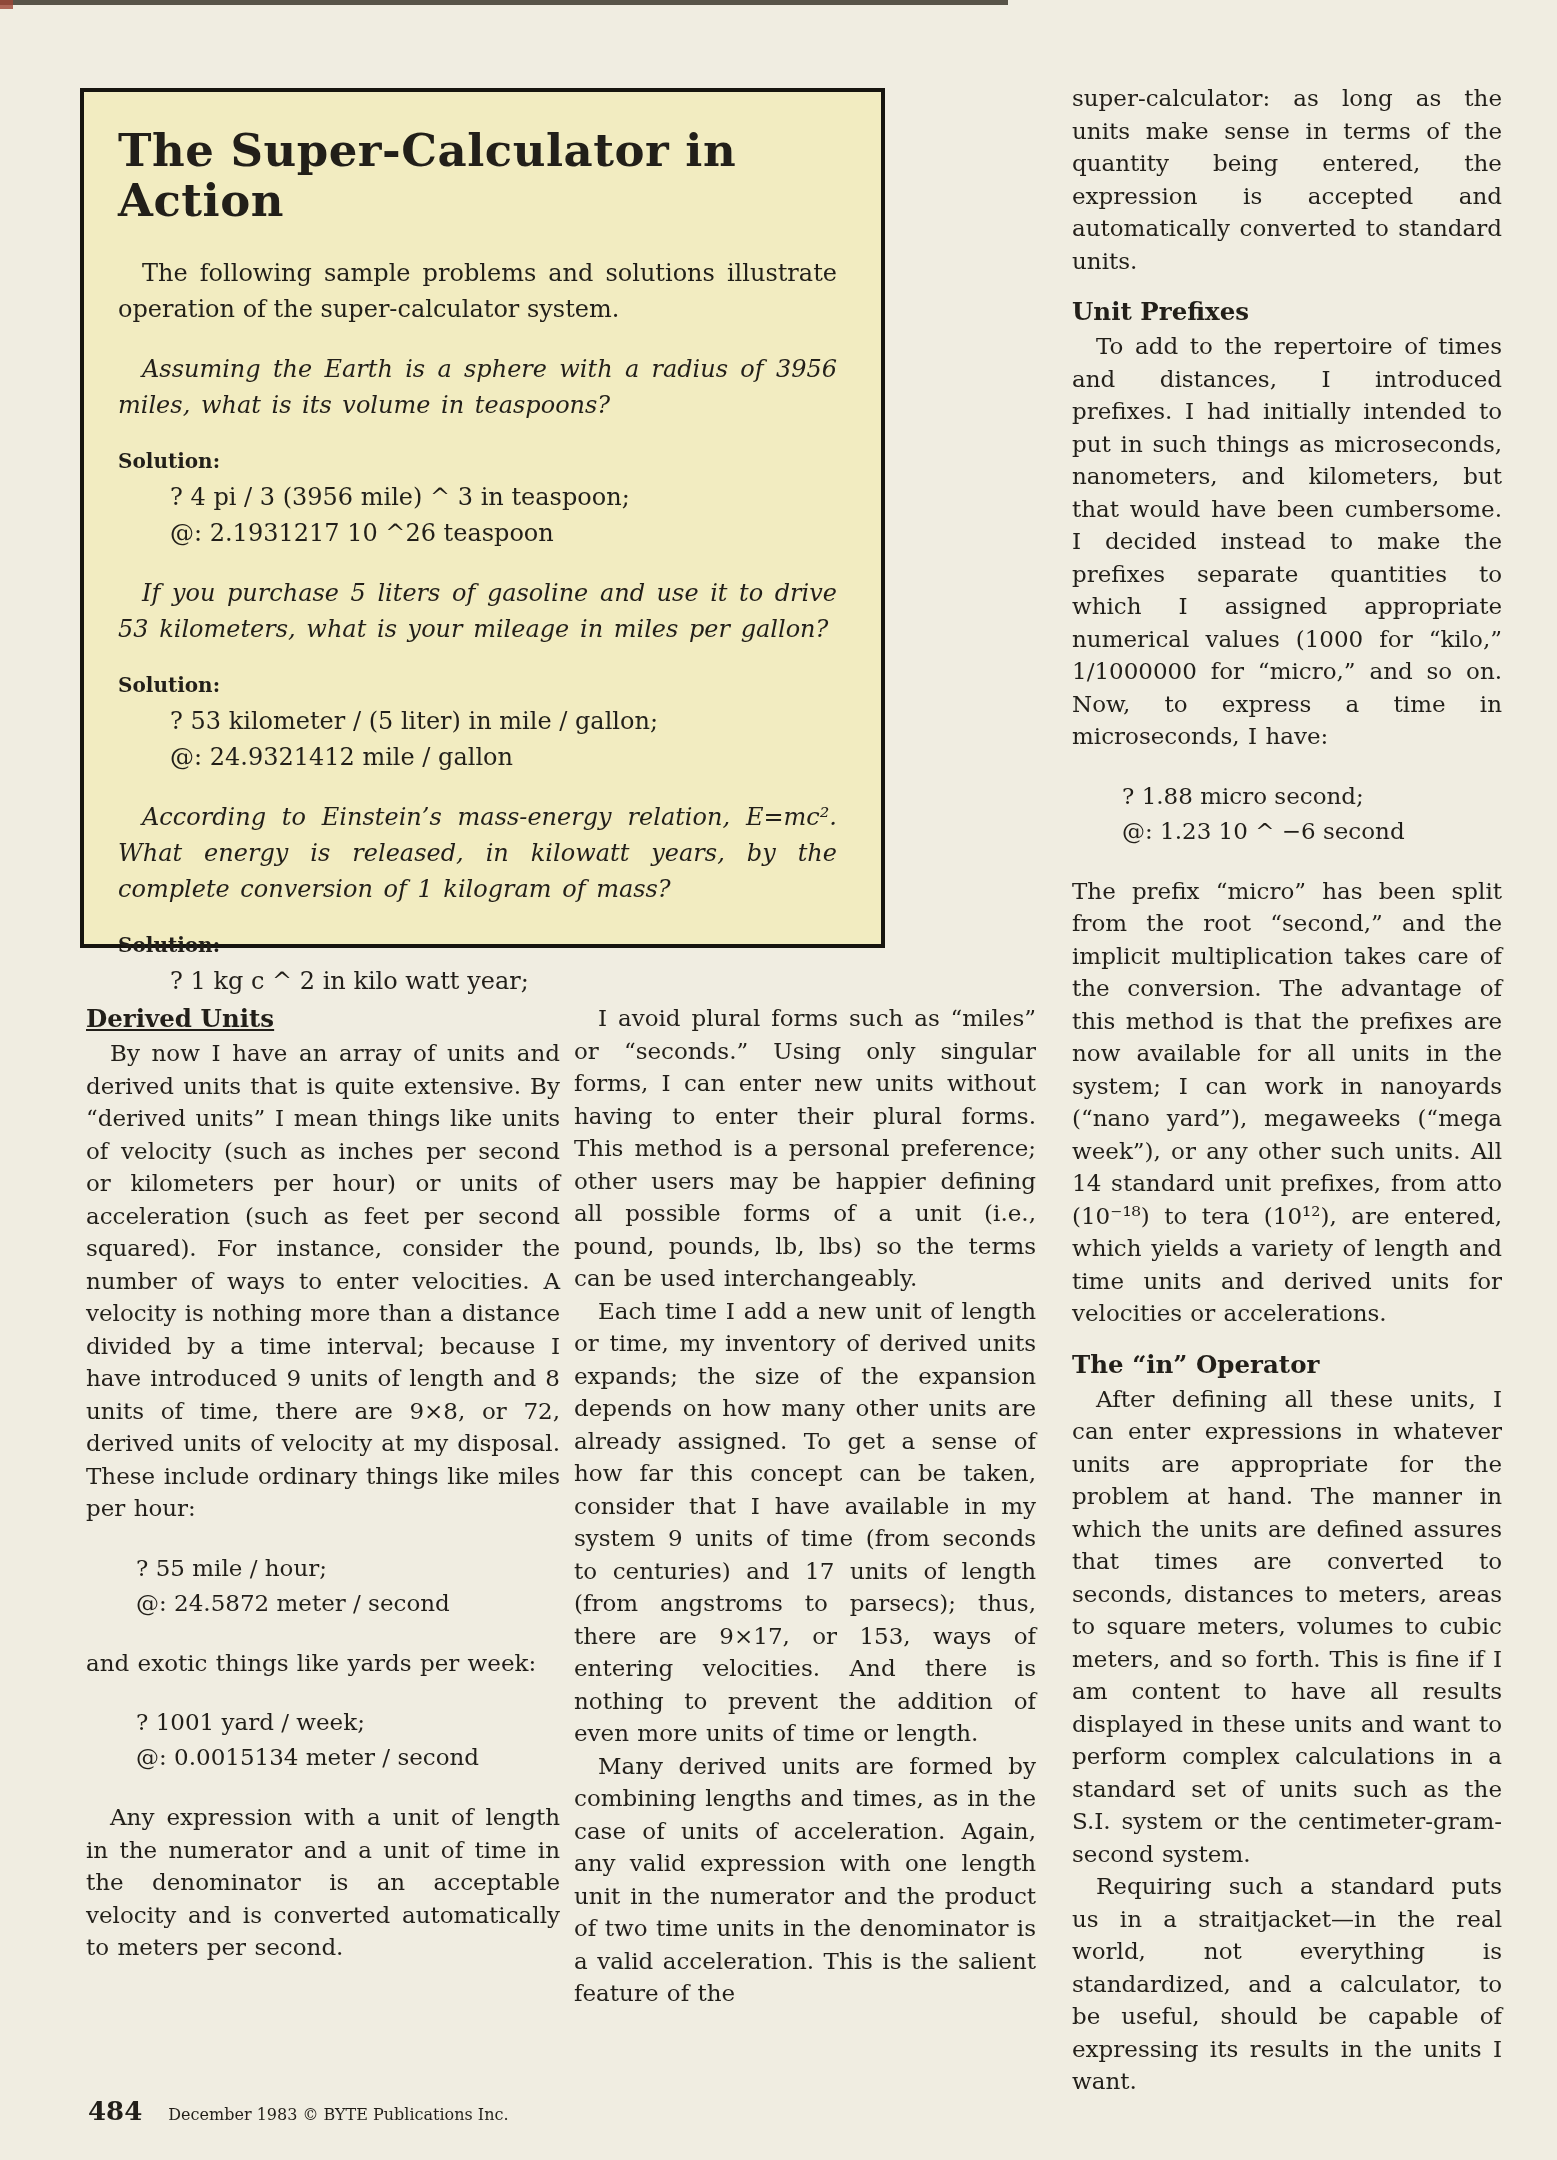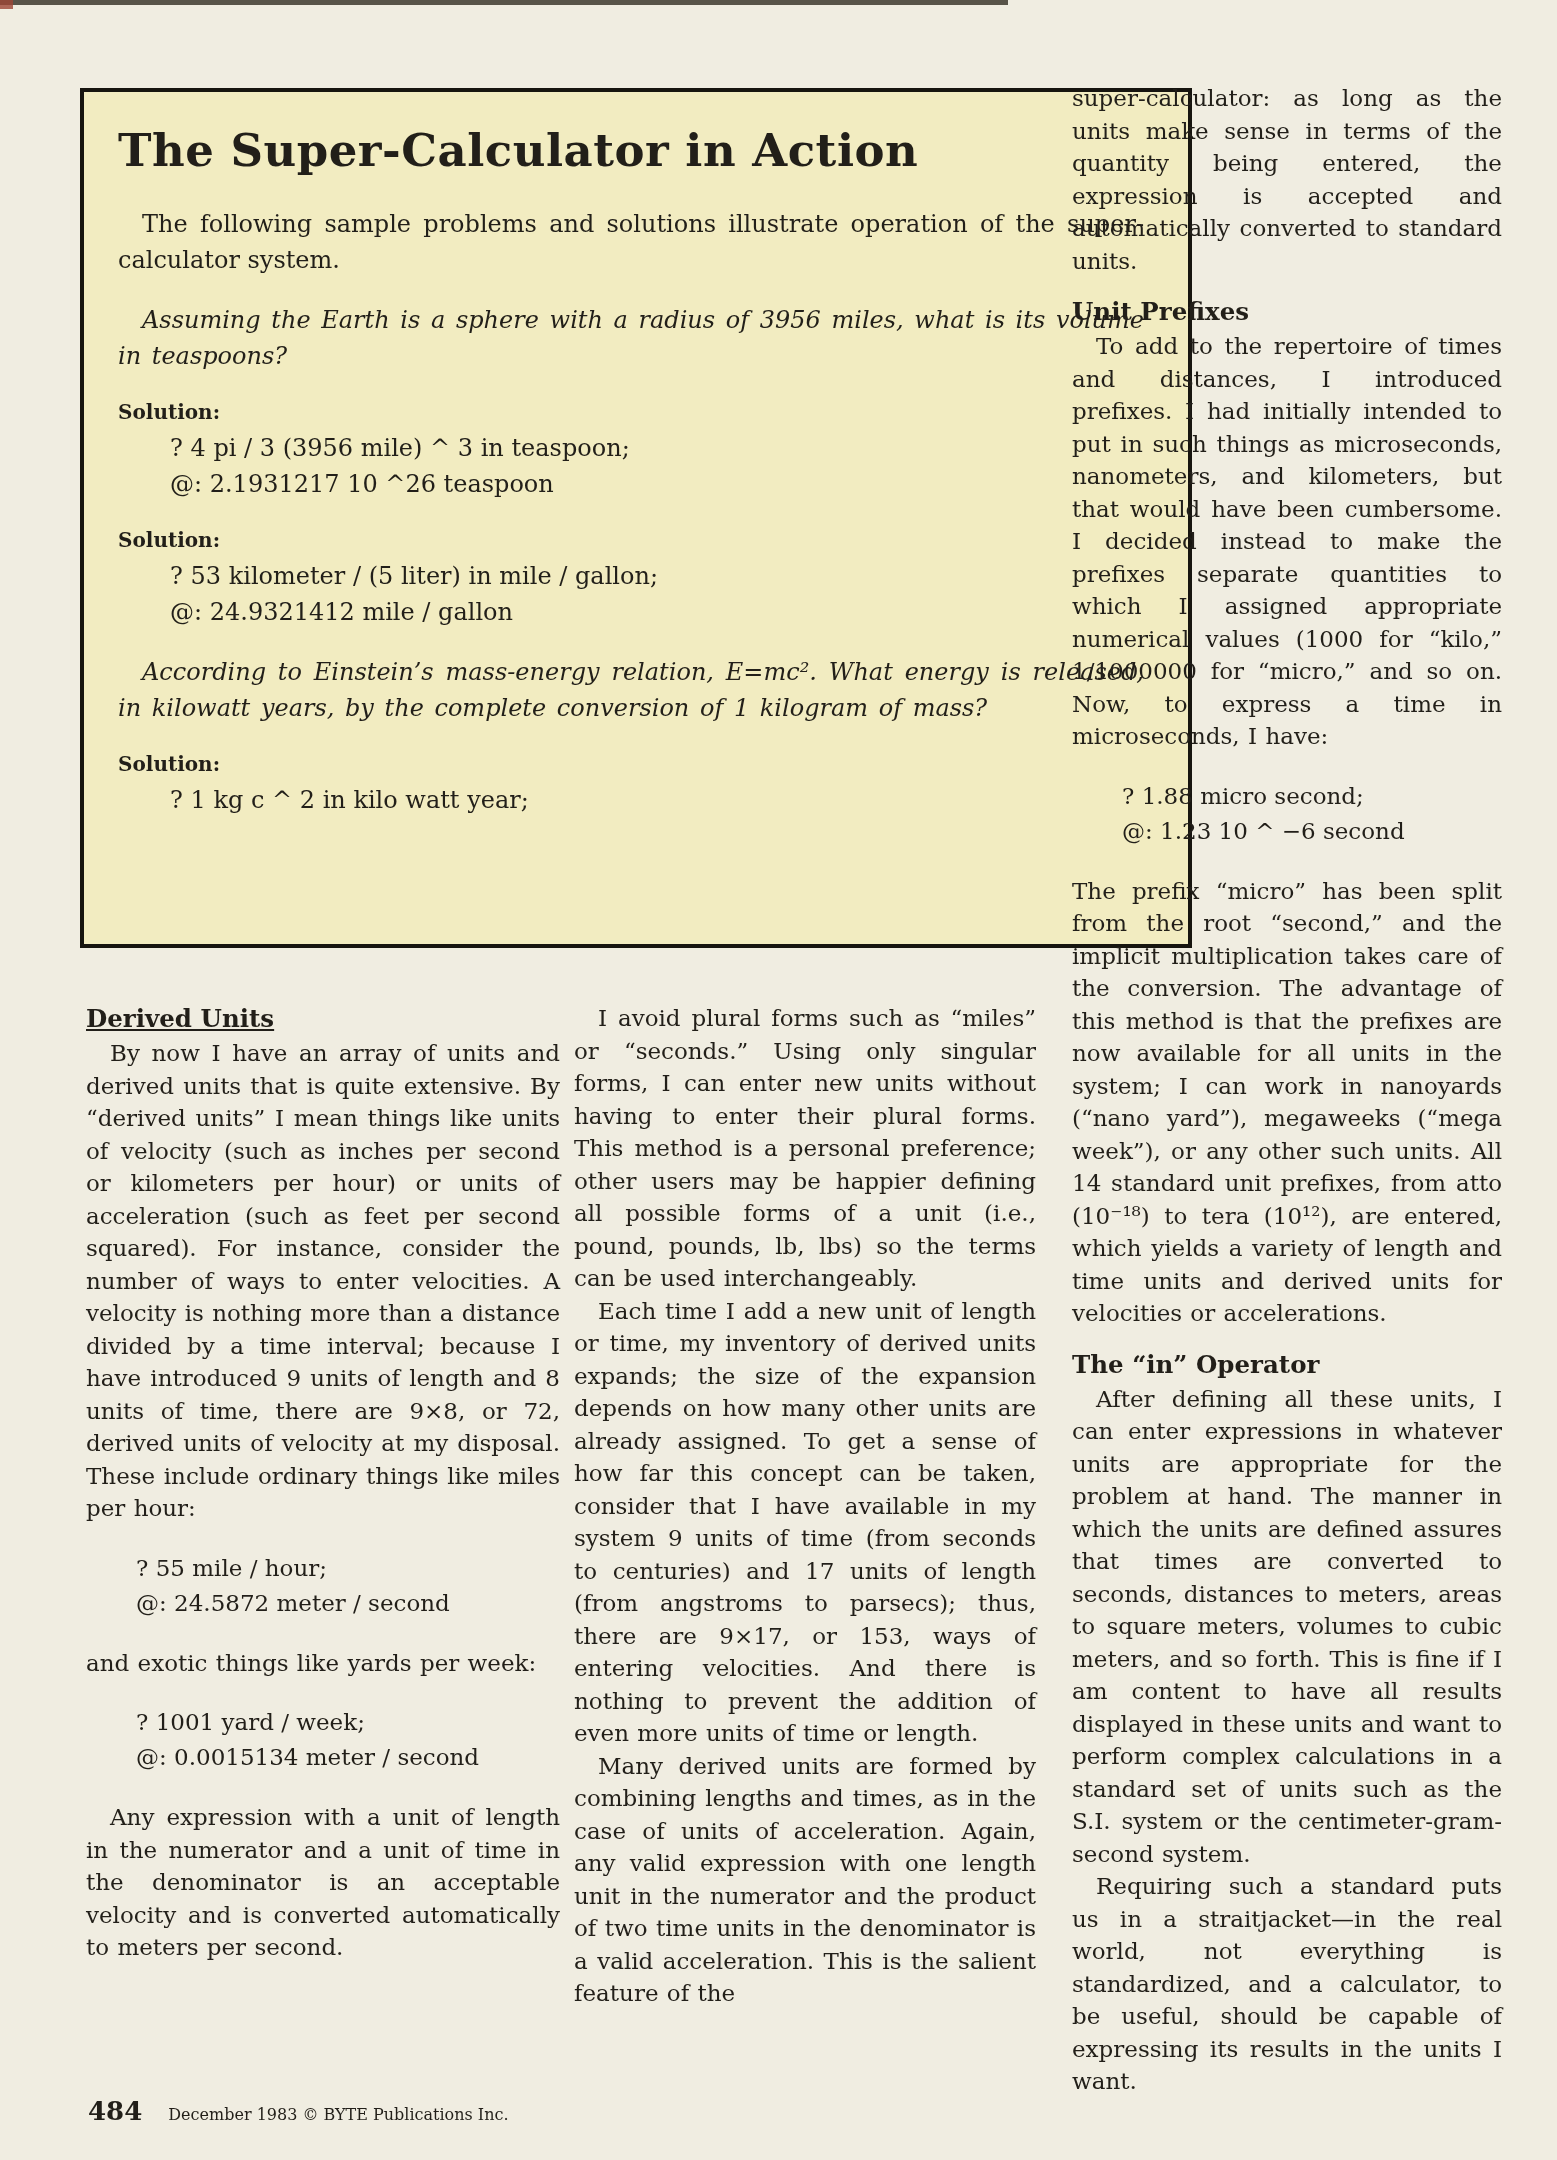--- a/index.html
+++ b/index.html
@@ -13,21 +13,21 @@
   .page { position: absolute; inset: 0; }
 
   
   .topline { position: absolute; left: 0; top: 0; width: 1008px; height: 5px;
              background: #3d382e; opacity: .85; }
   .topline-red { position: absolute; left: 0; top: 0; width: 13px; height: 9px;
              background: #9e4536; opacity: .8; }
 
   
   .sc-box {
-    position: absolute; left: 80px; top: 88px; width: 1112px; height: 860px;
+    position: absolute; left: 80px; top: 88px; width: 805px; height: 860px;
     box-sizing: border-box;
     background: var(--box-bg, #f2ecc1);
     border: 4px solid var(--box-border, #17150f);
     padding: 26px 44px 0 34px;
   }
   .sc-title {
     font-size: 45px; font-weight: bold; letter-spacing: .5px;
     margin: 8px 0 30px 0; line-height: 1.1;
   }
   .sc-box p { margin: 0; font-size: 24px; line-height: 36px;
@@ -69,20 +69,21 @@
     <h1 class="sc-title">The Super-Calculator in Action</h1>
     <p class="sc-intro noindent-not">The following sample problems and solutions illustrate operation of the super-calculator system.</p>
 
     <p class="question">Assuming the Earth is a sphere with a radius of 3956 miles, what is its volume in teaspoons?</p>
     <div class="solution">
       <div class="sol-label">Solution:</div>
       <div class="code-line">? 4 pi / 3 (3956 mile) ^ 3 in teaspoon;</div>
       <div class="code-line">@: 2.1931217 10 ^26 teaspoon</div>
     </div>
 
+    <p class="question">If you purchase 5 liters of gasoline and use it to drive 53 kilometers, what is your mileage in miles per gallon?</p>
     <div class="solution">
       <div class="sol-label">Solution:</div>
       <div class="code-line">? 53 kilometer / (5 liter) in mile / gallon;</div>
       <div class="code-line">@: 24.9321412 mile / gallon</div>
     </div>
 
     <p class="question">According to Einstein’s mass-energy relation, E=mc². What energy is released, in kilowatt years, by the complete conversion of 1 kilogram of mass?</p>
     <div class="solution">
       <div class="sol-label">Solution:</div>
       <div class="code-line">? 1 kg c ^ 2 in kilo watt year;</div>

